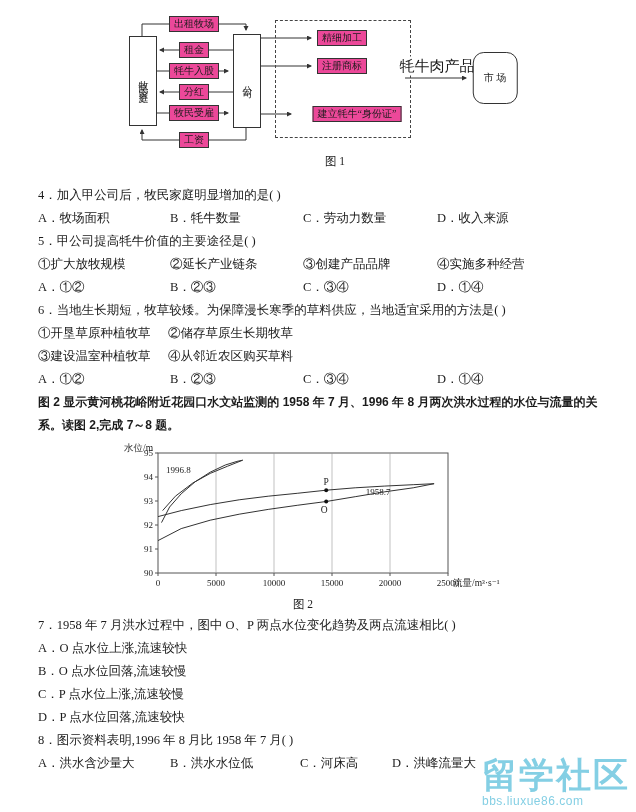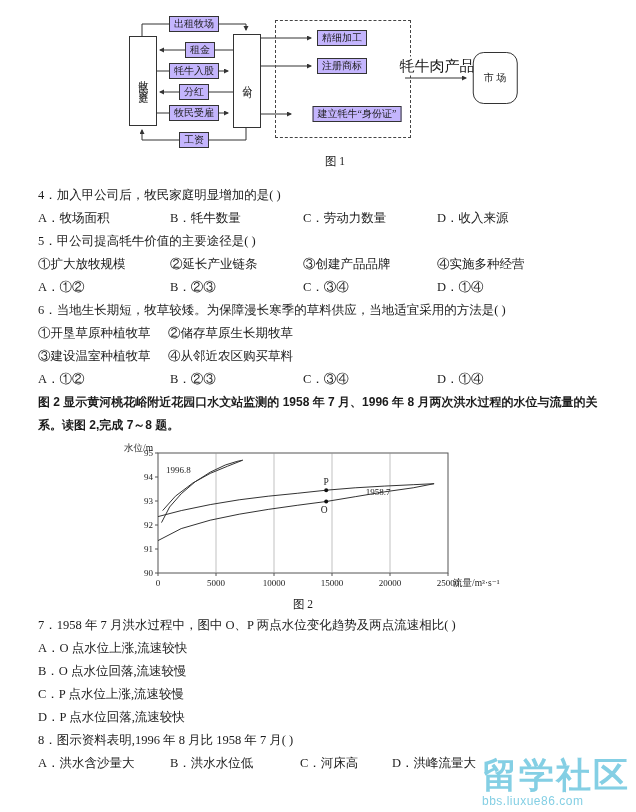--- a/index.html
+++ b/index.html
@@ -2,21 +2,21 @@
 <html><head>
 <meta charset="utf-8">
 <style>
   html,body{margin:0;padding:0;}
   body{background:#ffffff;}
   .page{position:relative;width:636px;height:812px;background:#fff;overflow:hidden;color:#1b1b1b;
         font-family:"Liberation Serif","DejaVu Serif",serif;}
   
   .fig1{position:relative;width:405px;height:158px;margin:14px 0 2px 125px;font-size:10px;}
   .fig1 svg.connectors{position:absolute;left:0;top:0;z-index:0;}
-  .nbox{position:absolute;transform:translate(-50%,-50%);border:1px solid #333;background:#c4b5fd;
+  .nbox{position:absolute;transform:translate(-50%,-50%);border:1px solid #333;background:#ec4899;
         padding:1px 4px;line-height:12px;white-space:nowrap;z-index:2;}
   .plain{position:absolute;transform:translate(-50%,-50%);background:#fff;padding:0 2px;
         white-space:nowrap;z-index:2;font-size:15px;}
   .vbox{position:absolute;border:1px solid #333;background:#fff;display:flex;align-items:center;
         justify-content:center;z-index:2;}
   .vbox span{writing-mode:vertical-rl;text-orientation:upright;letter-spacing:4px;}
   .dashedbox{position:absolute;border:1px dashed #444;z-index:1;background:transparent;}
   .stadium{position:absolute;transform:translate(-50%,-50%);border:1px solid #333;border-radius:11px;
         padding:18px 10px;white-space:nowrap;z-index:2;background:#fff;}
   .figcap{position:absolute;font-size:11.5px;}
@@ -61,21 +61,21 @@
       <path d="M134,52 H186" fill="none" stroke="#333" marker-end="url(#arrh)"></path>
       <path d="M134,100 H166" fill="none" stroke="#333" marker-end="url(#arrh)"></path>
       <path d="M280,64 H341" fill="none" stroke="#333" marker-end="url(#arrh)"></path>
     </svg>
 
     <div class="vbox" style="left:4px;top:22px;width:26px;height:88px;">
       <span>牧民家庭</span>
     </div>
 
     <div class="nbox" style="left:69px;top:10px;">出租牧场</div>
-    <div class="nbox" style="left:69px;top:36px;margin-left:6px;">租金</div>
+    <div class="nbox" style="left:69px;top:36px;">租金</div>
     <div class="nbox" style="left:69px;top:57px;">牦牛入股</div>
     <div class="nbox" style="left:69px;top:78px;">分红</div>
     <div class="nbox" style="left:69px;top:99px;">牧民受雇</div>
     <div class="nbox" style="left:69px;top:126px;">工资</div>
 
     <div class="vbox" style="left:108px;top:20px;width:26px;height:92px;">
       <span>公司</span>
     </div>
 
     <div class="dashedbox" style="left:150px;top:6px;width:134px;height:116px;"></div>

